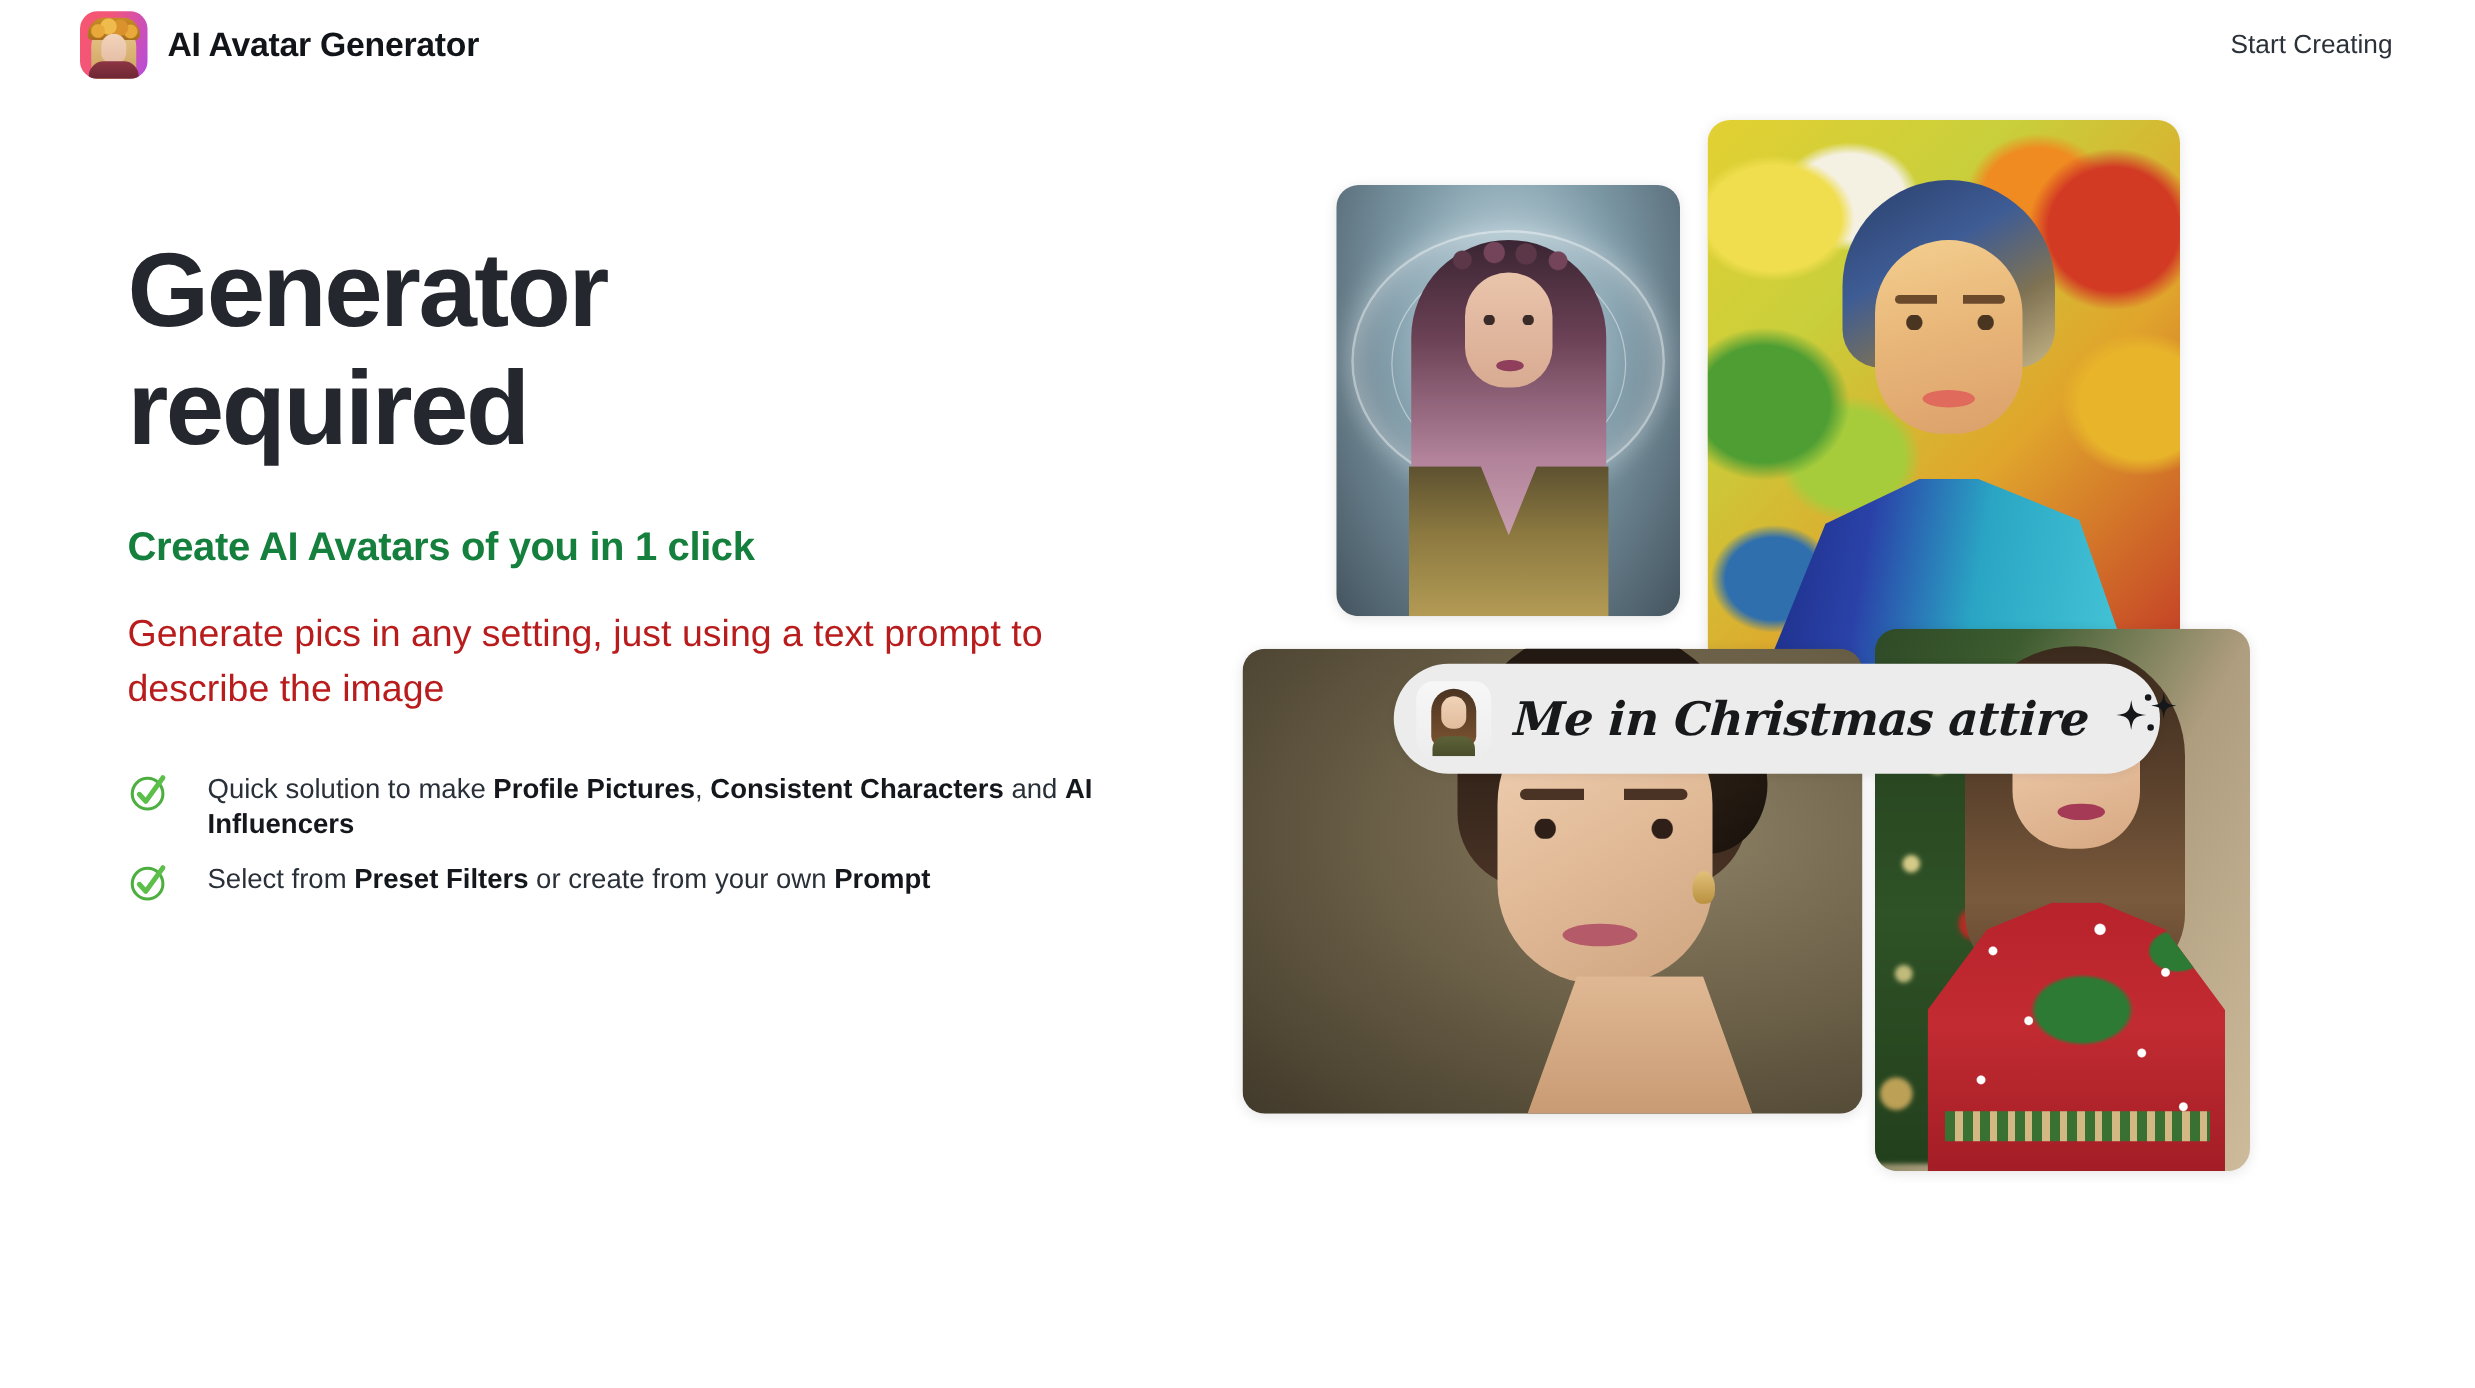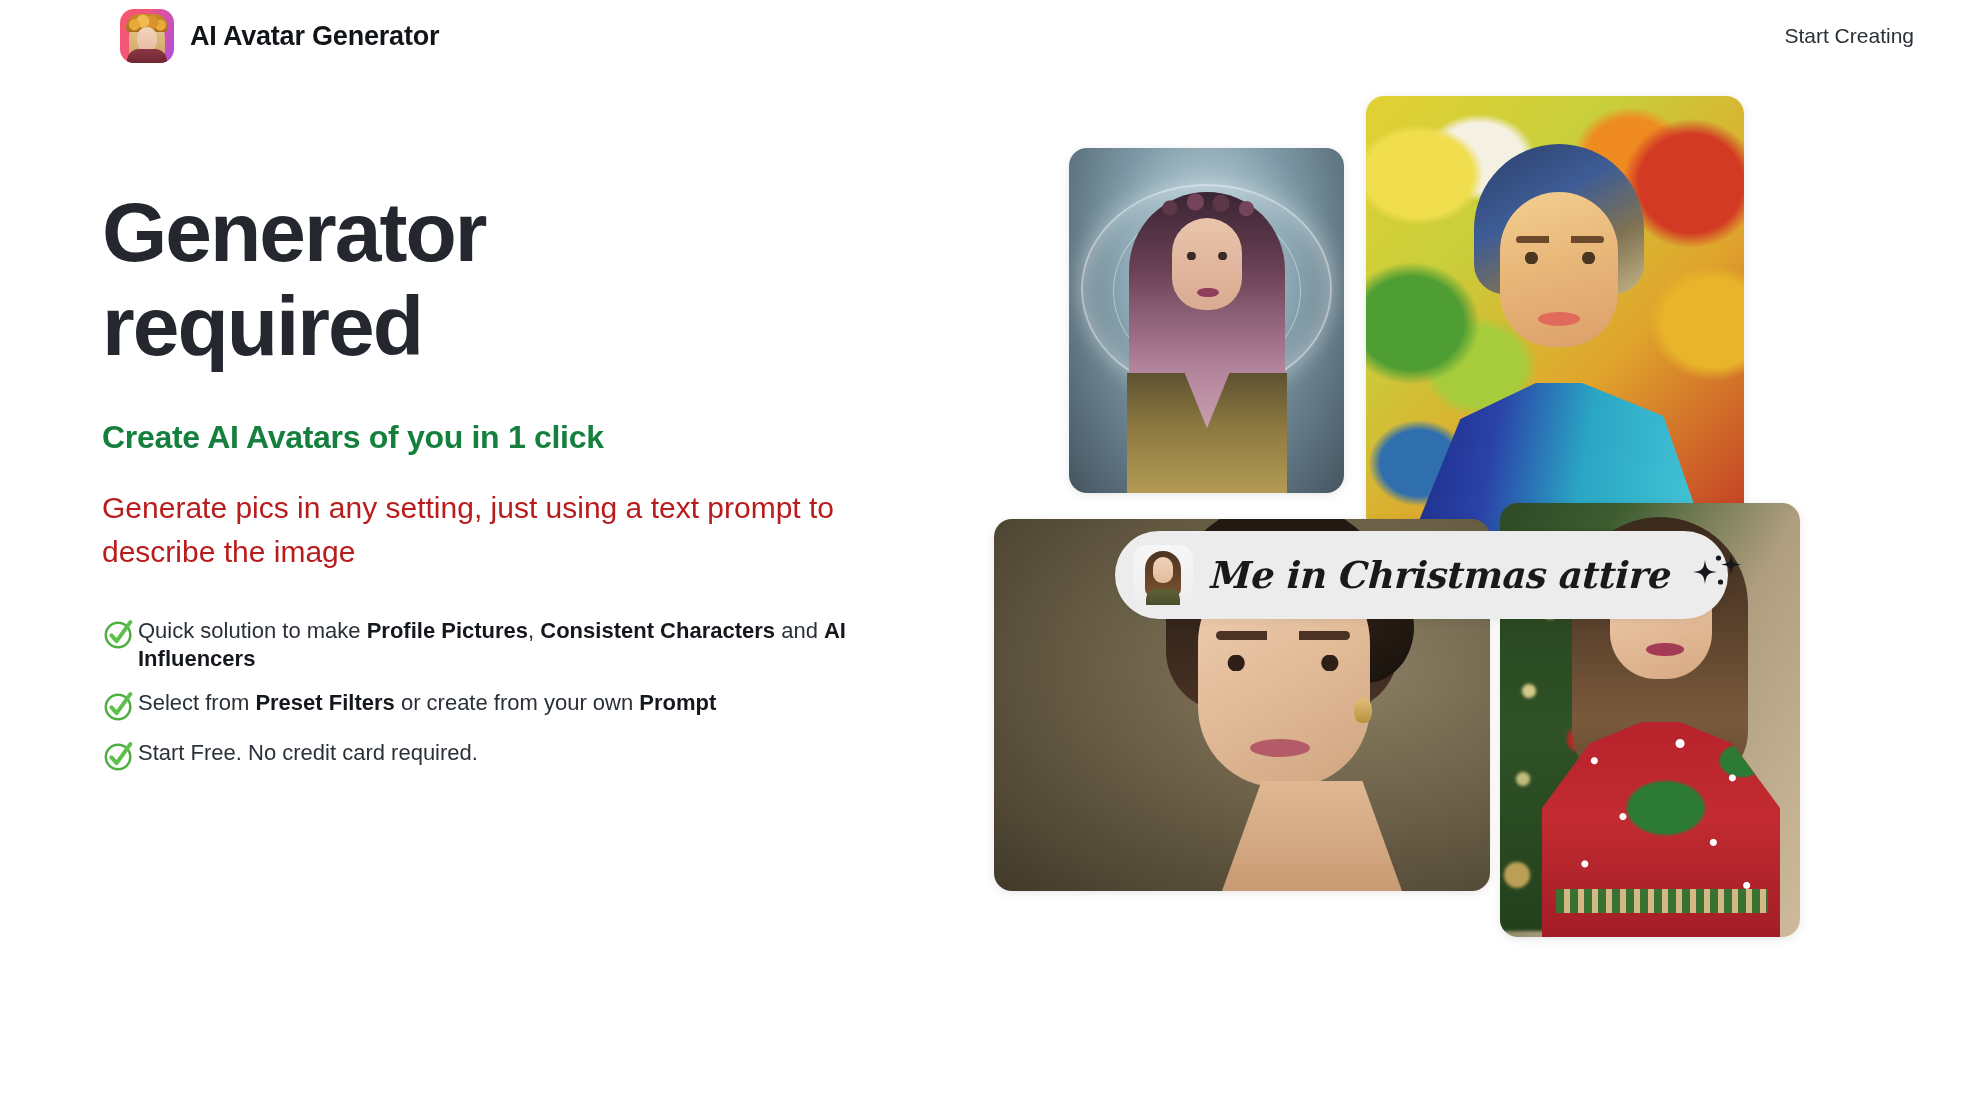--- a/index.html
+++ b/index.html
@@ -12,21 +12,21 @@
   }
 
   
   .header {
     position: absolute;
     top: 0; left: 0;
     width: 1980px;
     height: 72px;
     display: flex;
     align-items: center;
-    padding: 0 66px 0 120px;
+    padding: 0 66px 0 64px;
   }
   .brand {
     display: flex;
     align-items: center;
     gap: 16px;
     cursor: pointer;
   }
   .logo-mark {
     width: 54px;
     height: 54px;
@@ -137,21 +137,21 @@
   }
 
   .feature-list {
     margin-top: 42px;
     list-style: none;
     width: 860px;
   }
   .feature-item {
     display: flex;
     align-items: flex-start;
-    gap: 2px;
+    gap: 30px;
     margin-bottom: 14px;
   }
   .check-icon { width: 34px; height: 34px; flex: 0 0 auto; margin-top: 2px; display:block; }
   .feature-text {
     font-size: 22px;
     line-height: 1.28;
     color: #2a3038;
     padding-top: 2px;
   }
   .feature-text b { font-weight: bold; color: #14181d; }
@@ -433,27 +433,20 @@
       </svg>
       <span class="feature-text"><span>Quick solution to make </span><b>Profile Pictures</b><span>, </span><b>Consistent Characters</b><span> and </span><b>AI Influencers</b></span>
     </li>
     <li class="feature-item">
       <svg class="check-icon" viewBox="0 0 36 36">
         <circle cx="17" cy="19" r="13" fill="none" stroke="#4caf3f" stroke-width="2.6"></circle>
         <path d="M10 19.5 L15.5 25.5 L30 5.5" fill="none" stroke="#5cbf4a" stroke-width="4.2" stroke-linecap="round" stroke-linejoin="round"></path>
       </svg>
       <span class="feature-text"><span>Select from </span><b>Preset Filters</b><span> or create from your own </span><b>Prompt</b></span>
     </li>
-    <li class="feature-item">
-      <svg class="check-icon" viewBox="0 0 36 36">
-        <circle cx="17" cy="19" r="13" fill="none" stroke="#4caf3f" stroke-width="2.6"></circle>
-        <path d="M10 19.5 L15.5 25.5 L30 5.5" fill="none" stroke="#5cbf4a" stroke-width="4.2" stroke-linecap="round" stroke-linejoin="round"></path>
-      </svg>
-      <span class="feature-text"><span>Start Free. No credit card required.</span></span>
-    </li>
   </ul>
 </div>
 
 <div class="collage">
 
   <div class="photo-card card-fantasy">
     <div class="bg-fantasy"></div>
     <div class="f-glow"></div>
     <div class="f-glow2"></div>
     <div class="f-hair"></div>

